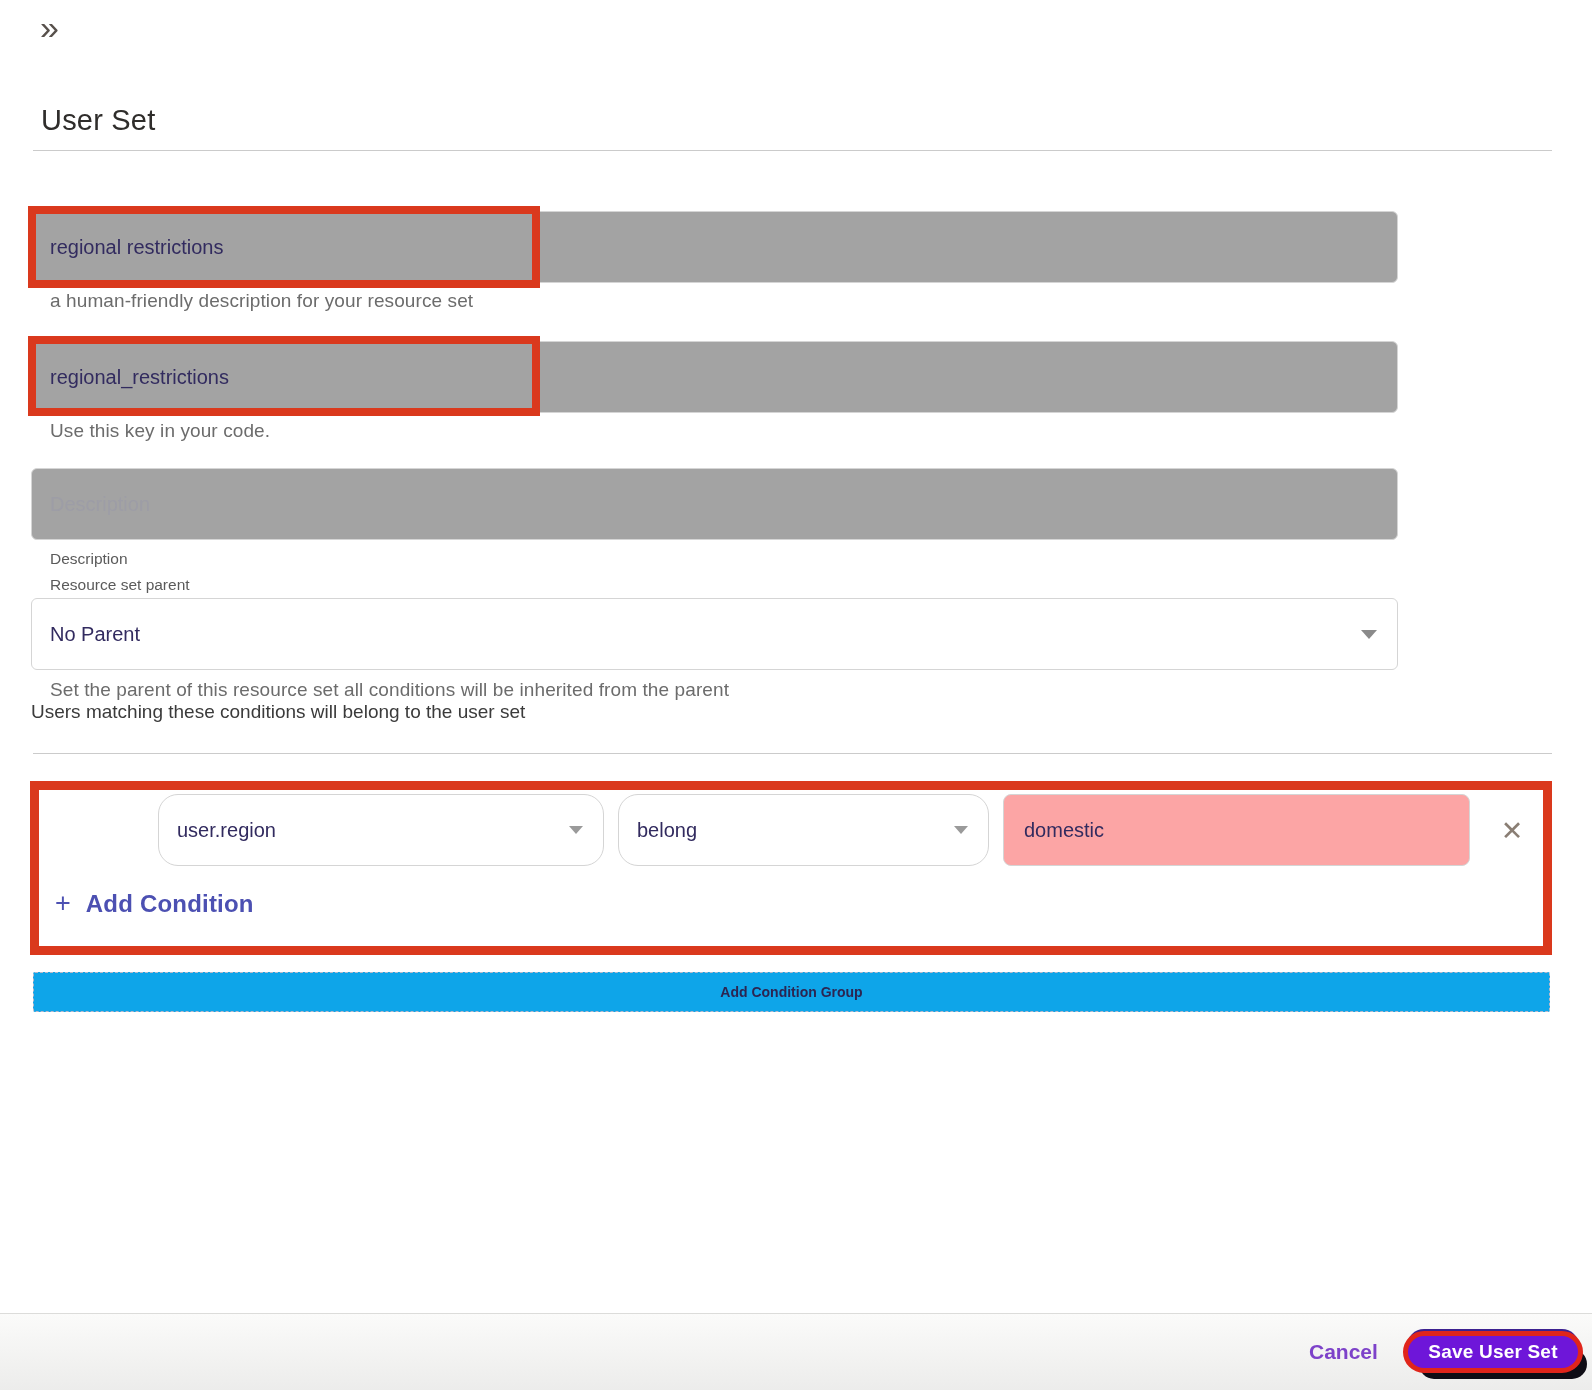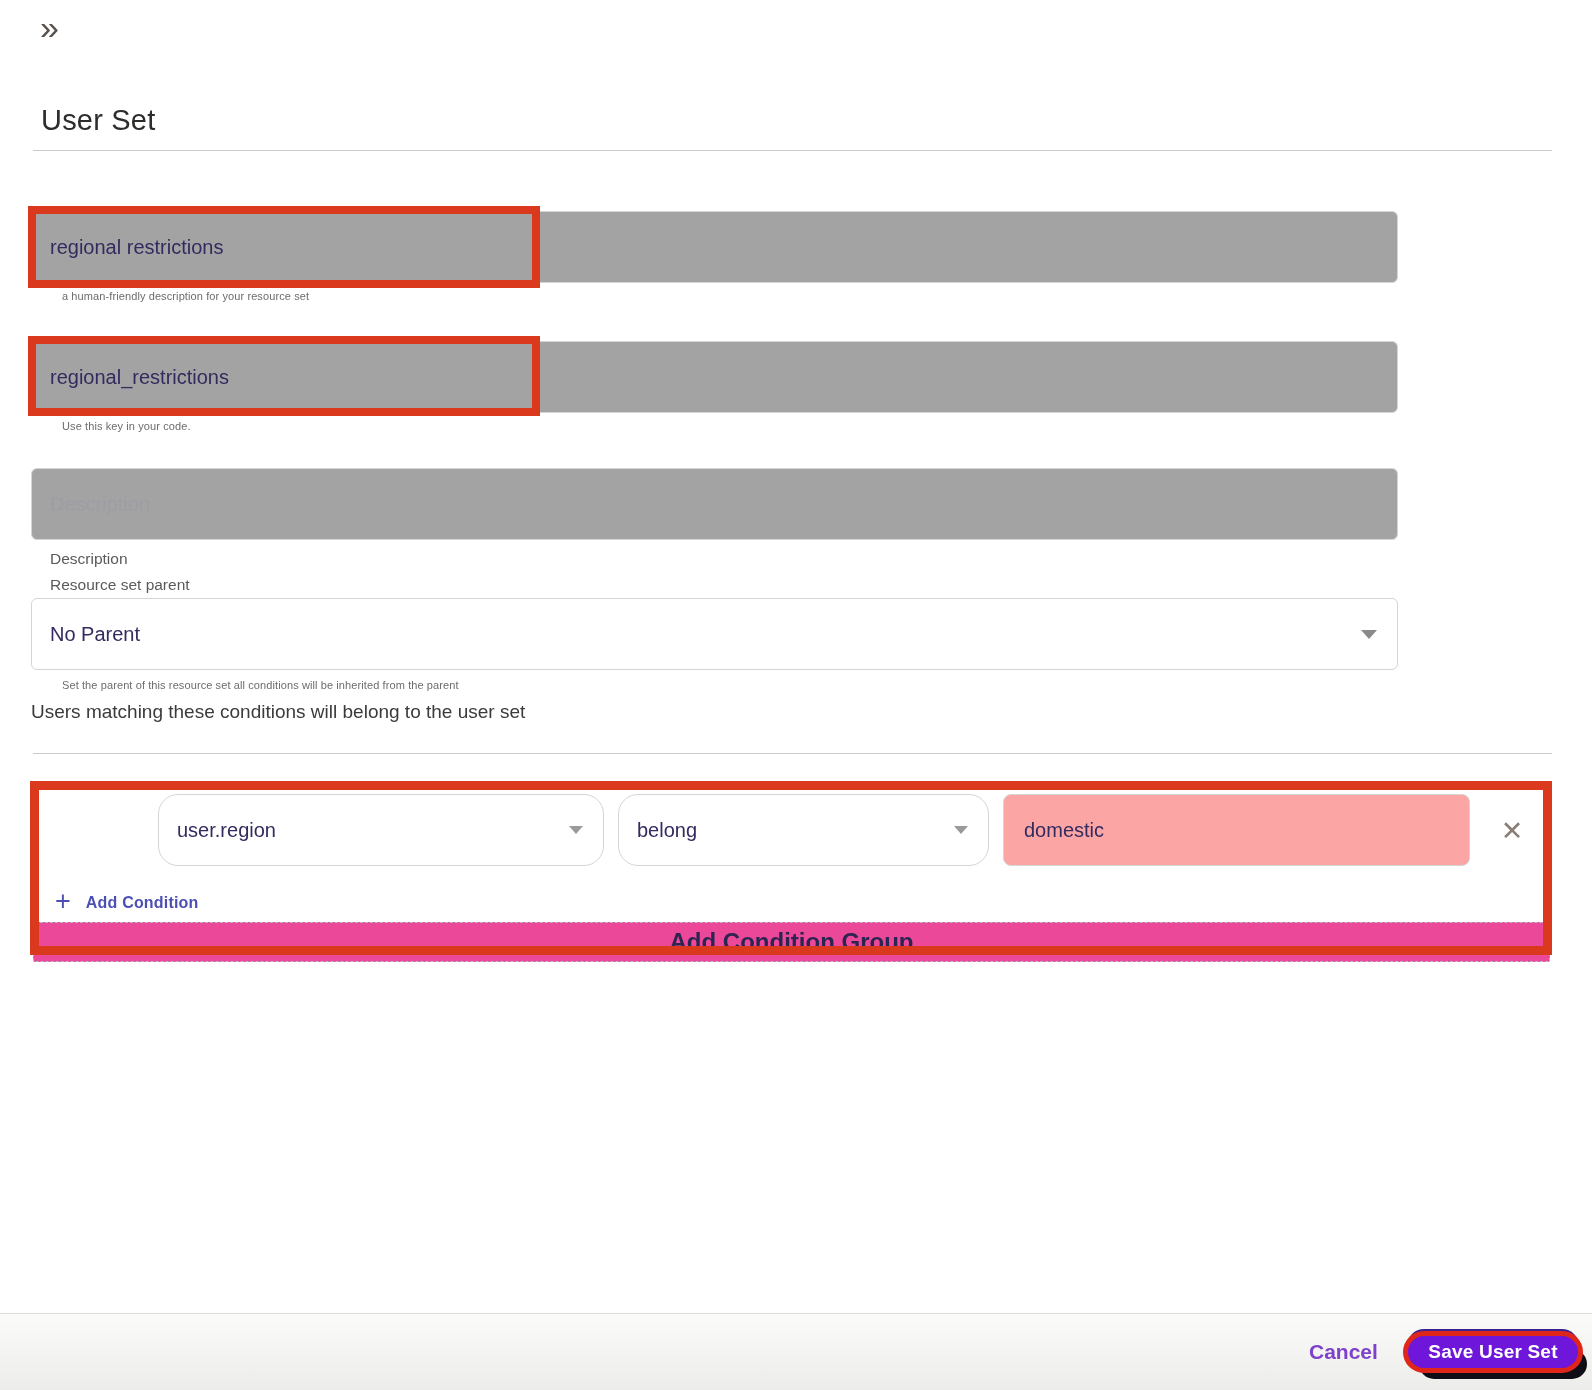--- a/index.html
+++ b/index.html
@@ -27,21 +27,21 @@
 
   .field{position:absolute;left:31px;width:1367px;height:72px;border:1px solid var(--field-border);
     border-radius:6px;background:#a3a3a3;}
   .field input{width:100%;height:100%;border:none;outline:none;background:transparent;
     padding:0 18px;font-size:20px;color:var(--input-text);font-family:inherit;}
   .field input::placeholder{color:#9d9da6;opacity:1;}
   .f-name{top:211px;}
   .f-key{top:341px;text-decoration:underline;}
   .f-desc{top:468px;}
 
-  .helper{position:absolute;left:62px;font-size:11px;color:var(--helper);letter-spacing:.1px;text-align:center;}
+  .helper{position:absolute;left:50px;font-size:19px;color:var(--helper);letter-spacing:.1px;text-align:center;}
   .h-name{top:290px;}
   .h-key{top:420px;}
   .lbl{position:absolute;left:50px;font-size:15.5px;color:var(--label);}
   .lbl-desc{top:550px;}
   .lbl-parent{top:576px;}
   .h-parent{top:679px;}
 
   .selectbox{position:absolute;border:1px solid var(--field-border);border-radius:20px;background:#fff;
     display:flex;align-items:center;padding:0 18px;font-size:20px;color:var(--input-text);cursor:pointer;}
   .sel-parent{left:31px;top:598px;width:1367px;height:72px;border-radius:6px;text-align:center;}
@@ -56,25 +56,25 @@
   .f-value{position:absolute;left:1003px;top:794px;width:467px;height:72px;border:1px solid var(--field-border);
     border-radius:8px;background:#fca5a5;}
   .f-value input{width:100%;height:100%;border:none;outline:none;background:transparent;
     padding:0 20px;font-size:20px;color:var(--input-text);font-family:inherit;}
   .remove-btn{position:absolute;left:1494px;top:813px;width:36px;height:36px;display:flex;
     align-items:center;justify-content:center;font-size:27px;color:#8a7e74;cursor:pointer;line-height:1;}
 
   .add-condition{position:absolute;left:55px;top:890px;display:flex;align-items:center;gap:15px;
     color:var(--indigo);cursor:pointer;}
   .add-condition .plus{font-size:27px;font-weight:400;line-height:1;margin-top:-2px;}
-  .add-condition .txt{font-size:16px;font-weight:700;letter-spacing:.2px;}
+  .add-condition .txt{font-size:24px;font-weight:700;letter-spacing:.2px;}
 
-  .add-group{position:absolute;left:33px;top:922px;width:1517px;height:40px;background:#ec4899;
+  .add-group{position:absolute;left:33px;top:972px;width:1517px;height:40px;background:#0ea5e9;
     border:1px dashed #b9b9cb;border-radius:2px;display:flex;align-items:center;justify-content:center;
-    font-size:24px;font-weight:700;color:#2c2551;cursor:pointer;}
+    font-size:14px;font-weight:700;color:#2c2551;cursor:pointer;}
 
   .footer{position:absolute;left:0;top:1313px;width:1592px;height:77px;
     border-top:1px solid #dcdcda;background:linear-gradient(180deg,#fbfbfa 0%,#ececeb 100%);}
   .cancel-btn{position:absolute;left:1309px;top:1340px;font-size:21px;font-weight:700;
     color:var(--link-purple);cursor:pointer;}
   .save-btn{position:absolute;left:1403px;top:1331px;width:180px;height:42px;background:var(--purple);
     border:5px solid #e0251b;border-radius:24px;display:flex;align-items:center;justify-content:center;
     font-size:19px;font-weight:700;color:#ffffff;cursor:pointer;letter-spacing:.2px;
     box-shadow:10px 12px 0 -6px #0f0d15, 0 -6px 0 -4px #3c2190;}
 

